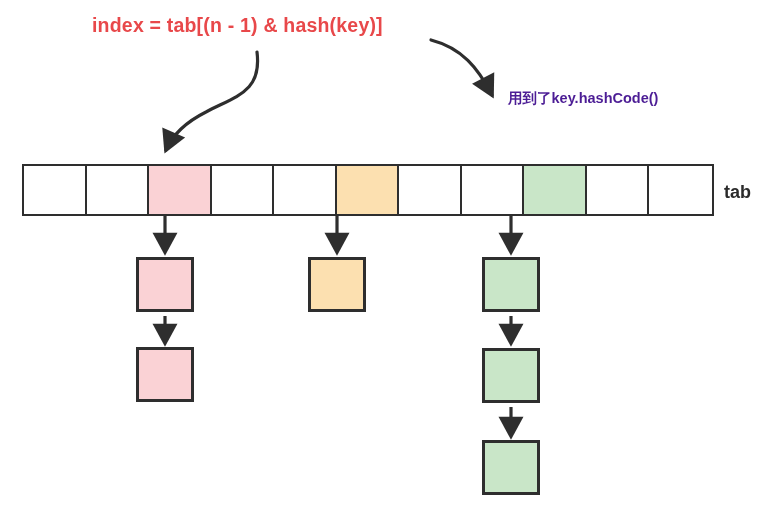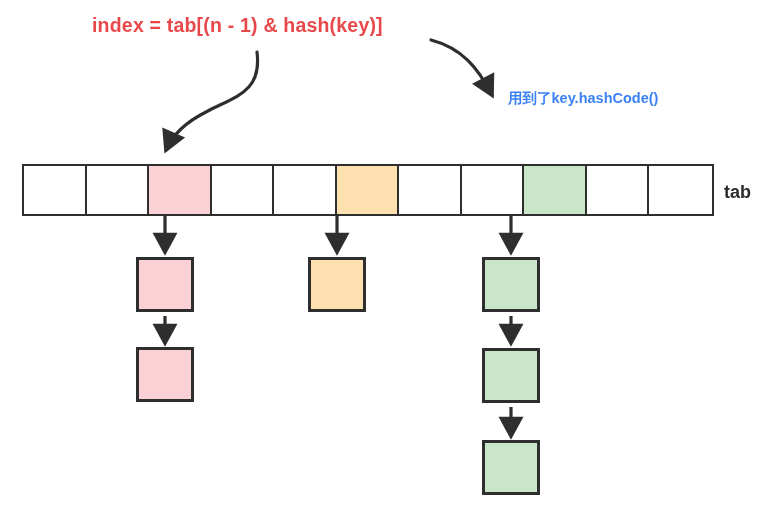--- a/index.html
+++ b/index.html
@@ -34,21 +34,21 @@
     color: #e8484a;
     letter-spacing: 0.2px;
     white-space: nowrap;
   }
   .note-label {
     position: absolute;
     left: 508px;
     top: 89px;
     font-size: 14.5px;
     font-weight: bold;
-    color: #3b82f6;
+    color: #4c1d95;
     white-space: nowrap;
   }
   .tab-label {
     position: absolute;
     left: 724px;
     top: 182px;
     font-size: 18px;
     font-weight: bold;
     color: #2b2b2b;
     white-space: nowrap;

